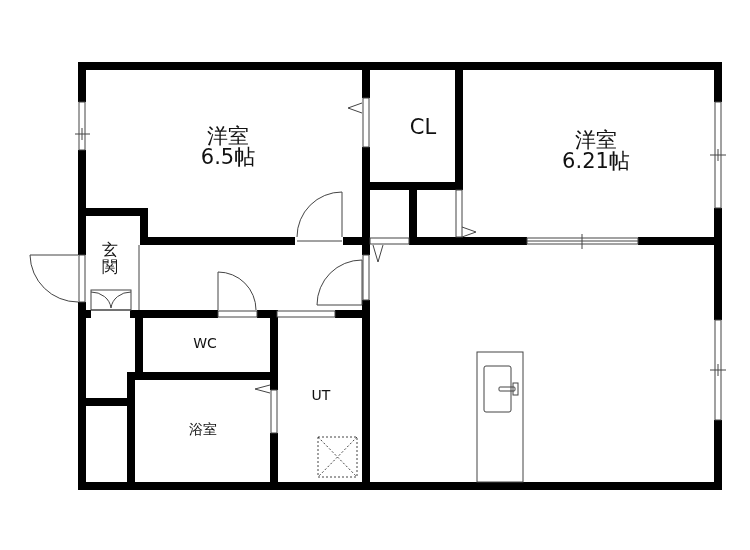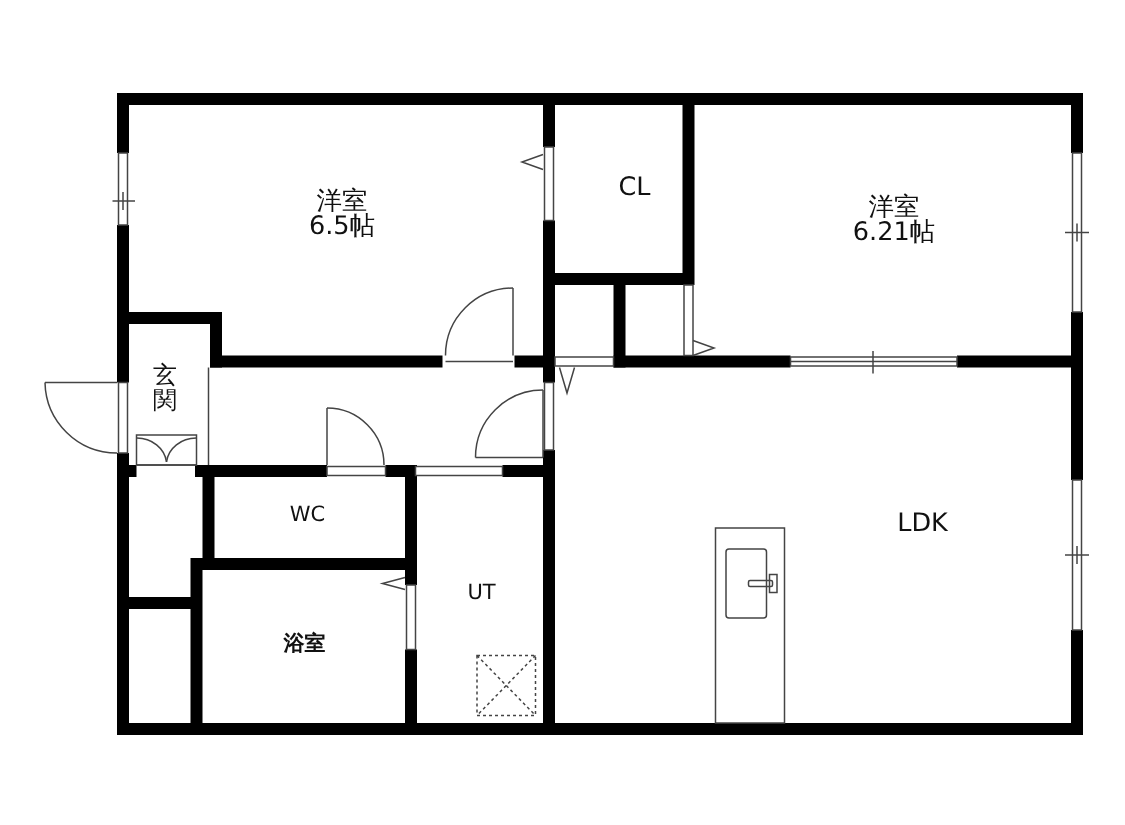--- a/index.html
+++ b/index.html
@@ -1,19 +1,19 @@
 <!DOCTYPE html>
 <html><head>
 <meta charset="utf-8">
 <style>
   html, body { margin: 0; padding: 0; background: #ffffff; }
   body { width: 750px; height: 550px; position: relative; overflow: hidden; font-family: "DejaVu Sans", sans-serif; }
   svg { position: absolute; left: 0; top: 0; }
   .label { position: absolute; color: #111; text-align: center; line-height: 1.0; font-family: "DejaVu Sans", sans-serif; white-space: nowrap; }
-  .big { font-size: 17px; }
+  .big { font-size: 21px; }
   .mid { font-size: 14px; }
   .vert { font-size: 16px; width: 22px; line-height: 1.05; white-space: normal; word-break: break-all; }
 </style>
 </head>
 <body>
 
 <svg width="750" height="550" viewBox="0 0 750 550" xmlns="http://www.w3.org/2000/svg">
   <g fill="#000">
 
     <rect x="78" y="62" width="644" height="8"></rect>
@@ -151,19 +151,18 @@
 </div>
 
 <div class="label mid" style="left:170px; top:336px; width:70px;">
   <div>WC</div>
 </div>
 
 <div class="label mid" style="left:290px; top:388px; width:62px;">
   <div>UT</div>
 </div>
 
-<div class="label mid" style="left:163px; top:422px; width:80px;font-weight:bold;">
+<div class="label mid" style="left:163px; top:422px; width:80px;">
   <div>浴室</div>
 </div>
 
 <div class="label big" style="left:560px; top:341px; width:110px;">
-  <div>LDK</div>
 </div>
 
 </body></html>

